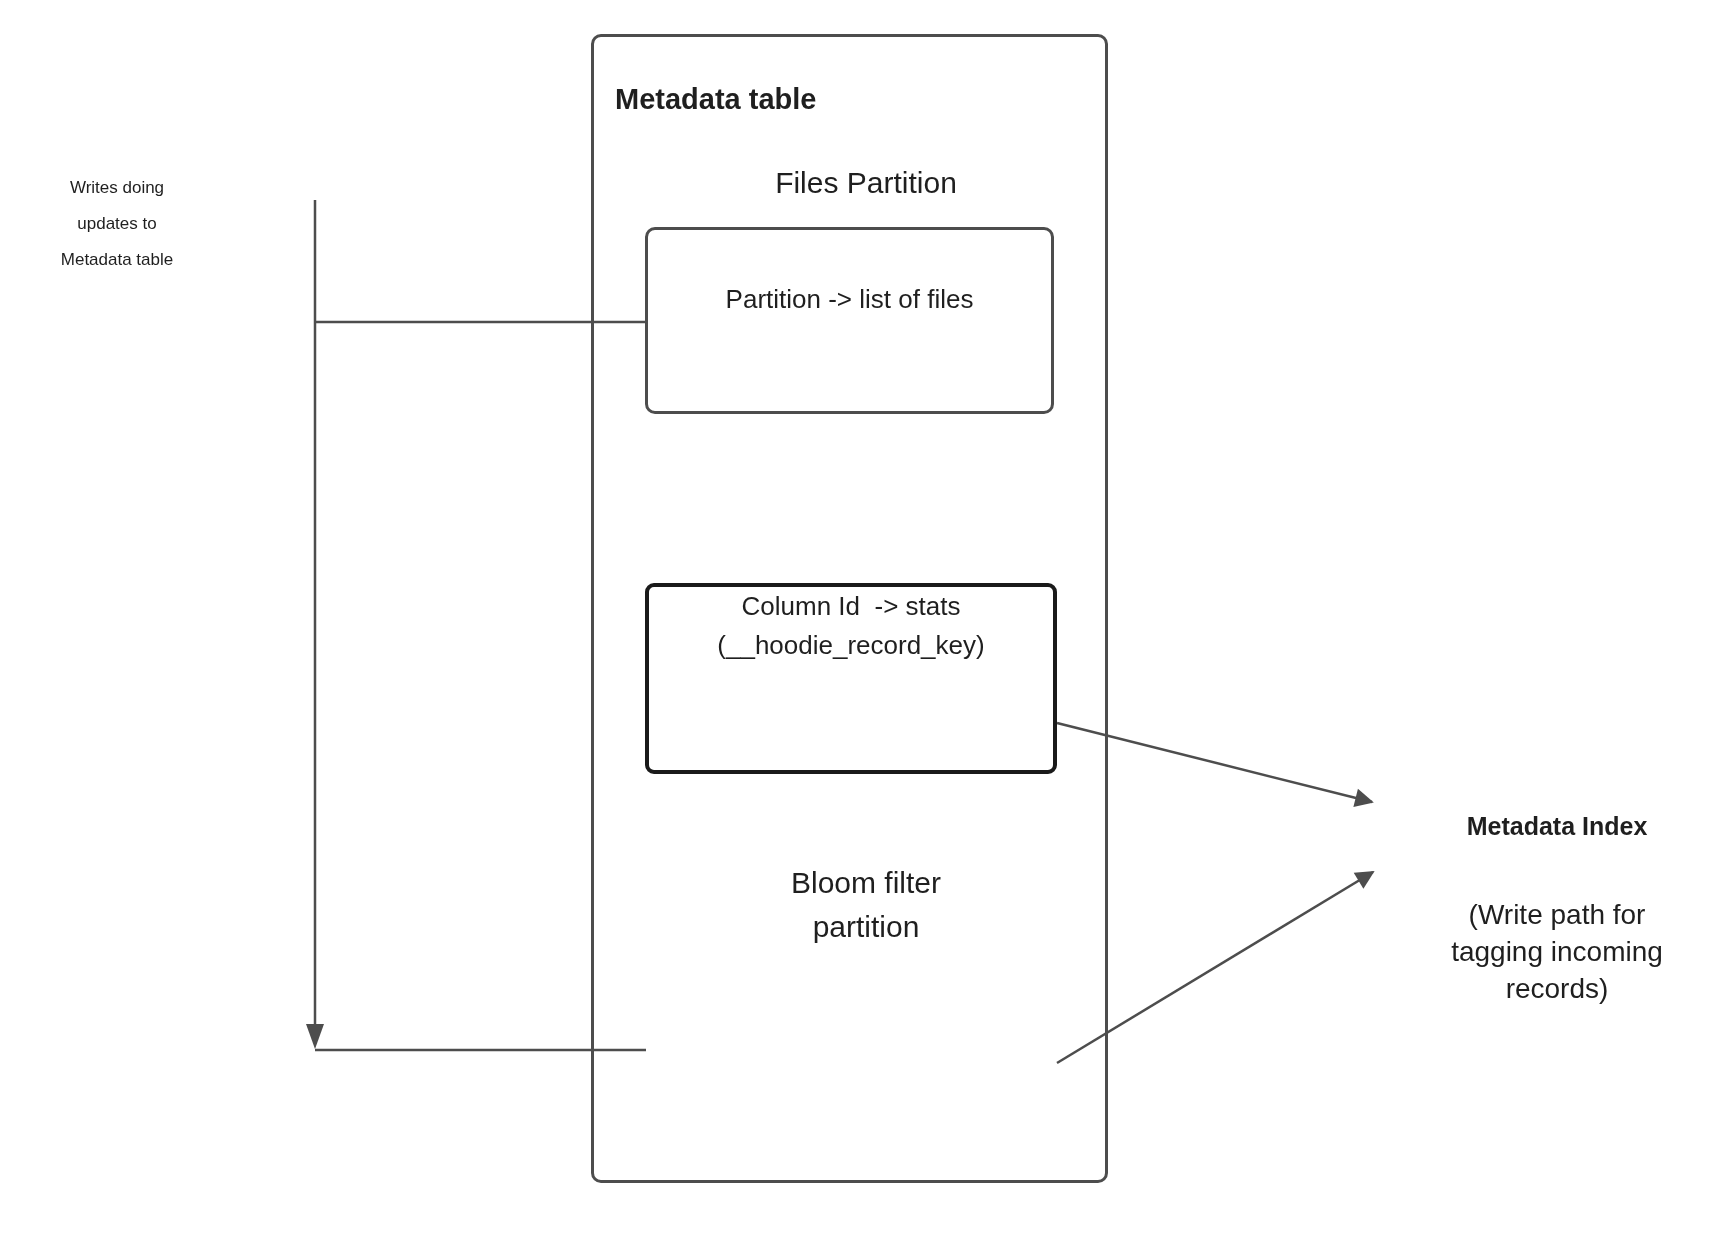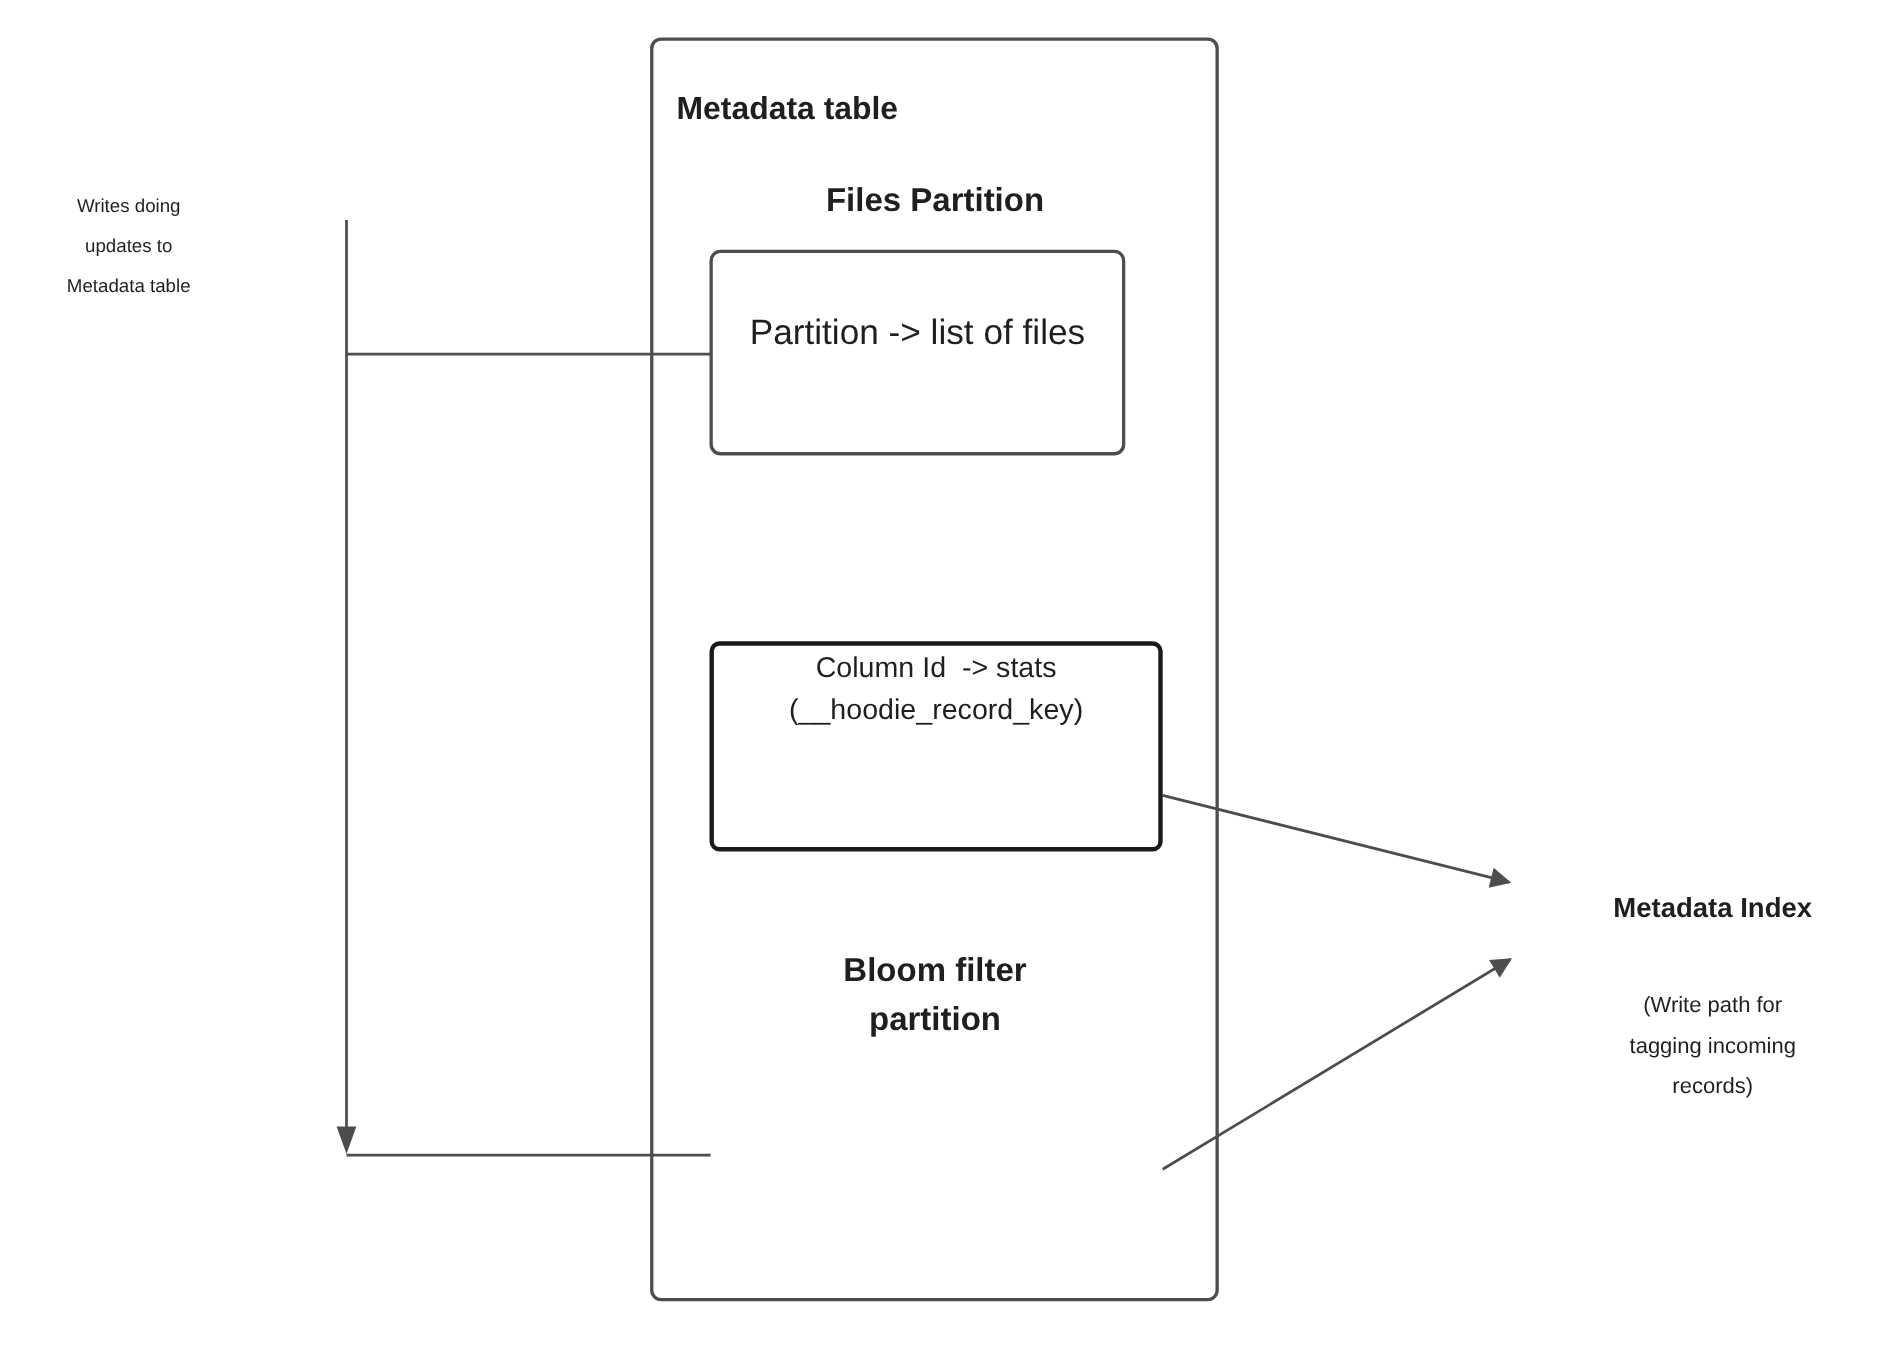--- a/index.html
+++ b/index.html
@@ -49,54 +49,54 @@
     left: 591px; top: 34px; width: 517px; height: 1149px;
     border: 3px solid var(--box_border);
     border-radius: 10px;
     background: transparent;
   }
   .table-title {
     left: 615px; top: 83px;
     font-size: 29px; font-weight: bold;
   }
   .part-heading {
-    width: 400px; left: 650px;
-    font-size: 30px; font-weight: bold;
+    width: 400px; left: 666px;
+    font-size: 30px; font-weight: normal;
     line-height: 44px;
   }
   .h-files  { top: 161px; }
   .h-stats  { top: 474px; }
   .h-bloom  { top: 861px; }
 
   .part-box {
-    left: 645px; width: 378px; height: 187px;
+    left: 645px; width: 409px; height: 187px;
     border: 3px solid var(--box_border);
     border-radius: 10px;
-    font-size: 32px;
+    font-size: 26px;
     background: var(--background);
   }
   .box-files { top: 227px; padding-top: 54px; }
   .box-stats {
     top: 583px; height: 191px; width: 412px;
     border: 4px solid var(--stats_box_border);
     border-radius: 9px;
     font-size: 26px; line-height: 39px;
   }
   .box-bloom {
     top: 967px; height: 191px;
     display: flex; align-items: center; justify-content: center;
   }
 
   .index-title {
     left: 1397px; top: 812px; width: 320px;
     font-size: 25px; font-weight: bold;
   }
   .index-subtitle {
     left: 1397px; top: 896px; width: 320px;
-    font-size: 20px; line-height: 37px;
+    font-size: 28px; line-height: 37px;
   }
 </style>
 </head>
 <body>
 
 <div class="canvas">
 
   <svg class="connectors" viewBox="0 0 1718 1244" xmlns="http://www.w3.org/2000/svg">
     <defs>
       <marker id="arrowhead" viewBox="0 0 12 12" refX="10" refY="6" markerWidth="9" markerHeight="9" orient="auto">

